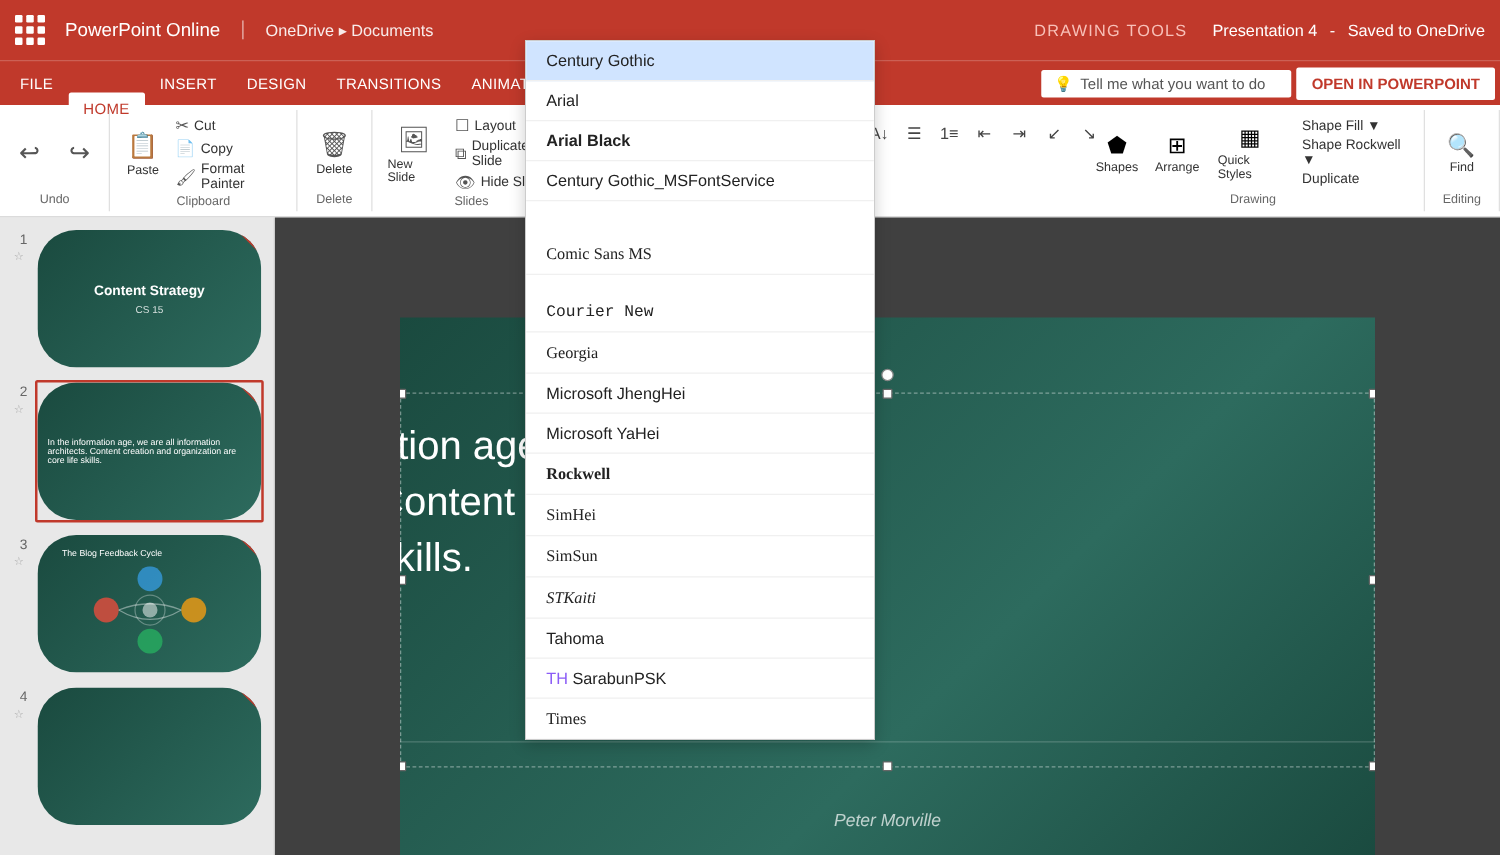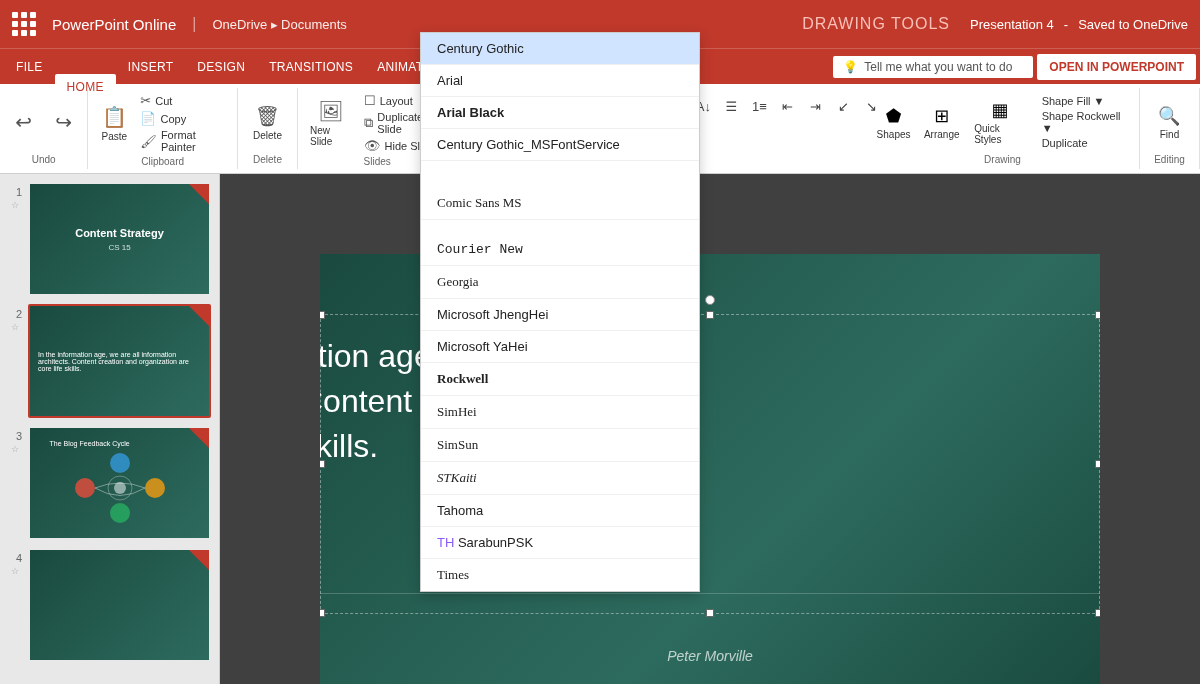--- a/index.html
+++ b/index.html
@@ -4,21 +4,21 @@
   <style>
     * { box-sizing: border-box; margin: 0; padding: 0; }
     body { font-family: 'Segoe UI', Arial, sans-serif; font-size: 12px; background: #f0f0f0; overflow: hidden; width: 1200px; height: 684px; }
 
     
     .title-bar {
       display: flex; align-items: center; height: 48px;
       background: #c0392b; color: white; padding: 0 12px;
     }
     .title-bar-left { display: flex; align-items: center; gap: 10px; flex: 1; }
-    .title-bar-center { color: #f8c0b8; font-size: 16px; letter-spacing: 1px; padding: 0 20px; }
+    .title-bar-center { color: #f8c0b8; font-size: 13px; letter-spacing: 1px; padding: 0 20px; }
     .title-bar-right { display: flex; align-items: center; gap: 10px; font-size: 13px; }
     .app-grid { display: grid; grid-template-columns: repeat(3,6px); gap: 3px; margin-right: 6px; }
     .app-grid-dot { width: 6px; height: 6px; background: white; border-radius: 1px; }
     .app-name { font-size: 15px; font-weight: 300; }
     .separator { color: rgba(255,255,255,0.5); font-size: 16px; margin: 0 6px; }
     .breadcrumb { font-size: 13px; opacity: 0.9; }
 
     
     .menu-bar {
       display: flex; align-items: center; height: 36px;
@@ -122,21 +122,21 @@
     .slide-number { font-size: 11px; color: #666; min-width: 14px; text-align: right; margin-top: 4px; }
     .slide-star { font-size: 9px; color: #aaa; }
     .slide-thumb {
       flex: 1; border: 2px solid transparent; border-radius: 2px;
       overflow: hidden; position: relative;
     }
     .slide-thumb.active { border-color: #c0392b; }
     .slide-thumb-inner {
       width: 100%; height: 110px; background: #2d6b5e;
       display: flex; align-items: center; justify-content: center;
-      position: relative; overflow: hidden;
+      position: relative; overflow: hidden; border-radius: 31px;
     }
     .slide-thumb-inner.slide1 { background: linear-gradient(135deg, #1a4a3f 0%, #2d6b5e 100%); }
     .slide-thumb-inner.slide2 { background: linear-gradient(135deg, #1a4a3f 0%, #2d6b5e 100%); }
     .slide-thumb-inner.slide3 { background: linear-gradient(135deg, #1a4a3f 0%, #2d6b5e 100%); }
     .slide-thumb-inner.slide4 { background: linear-gradient(135deg, #1a4a3f 0%, #2d6b5e 100%); }
     .slide-red-corner {
       position: absolute; top: 0; right: 0;
       width: 0; height: 0;
       border-style: solid;
       border-width: 0 20px 20px 0;

